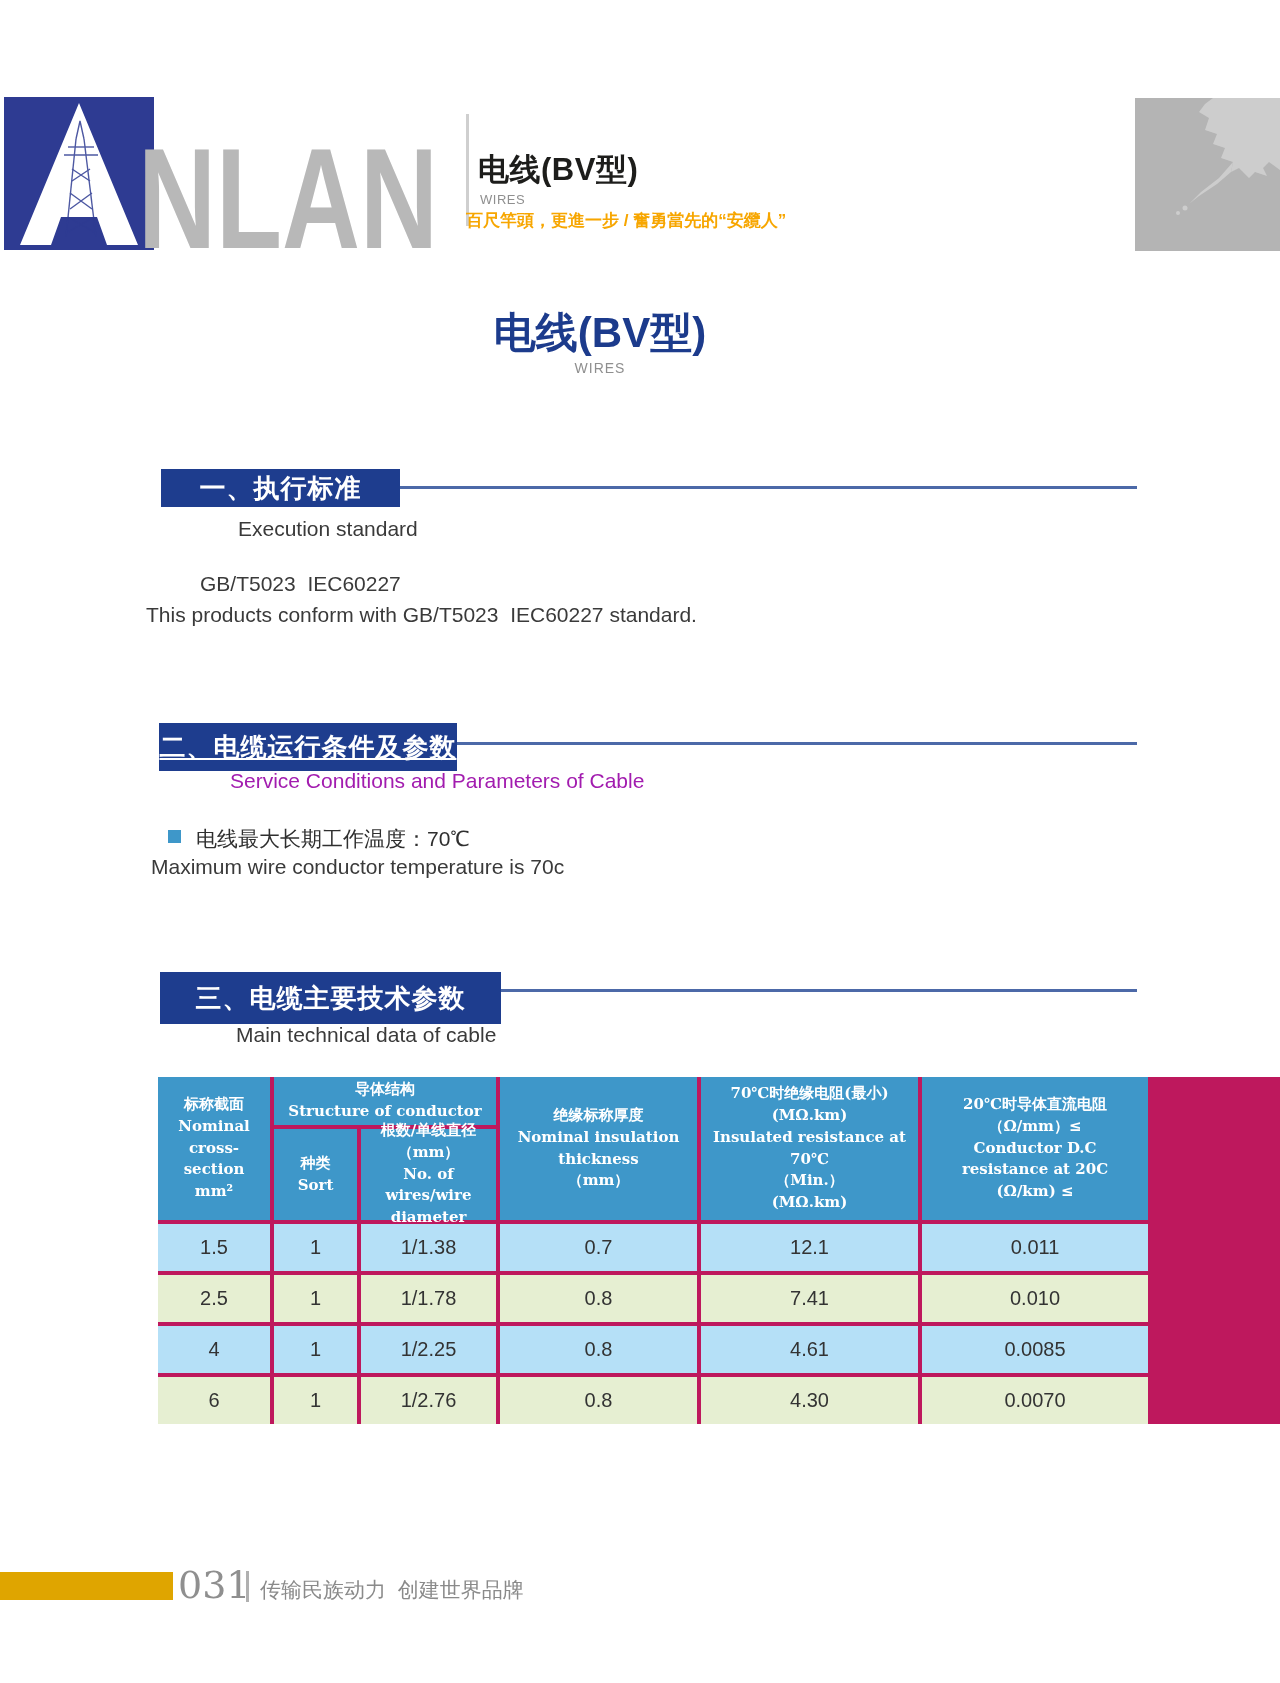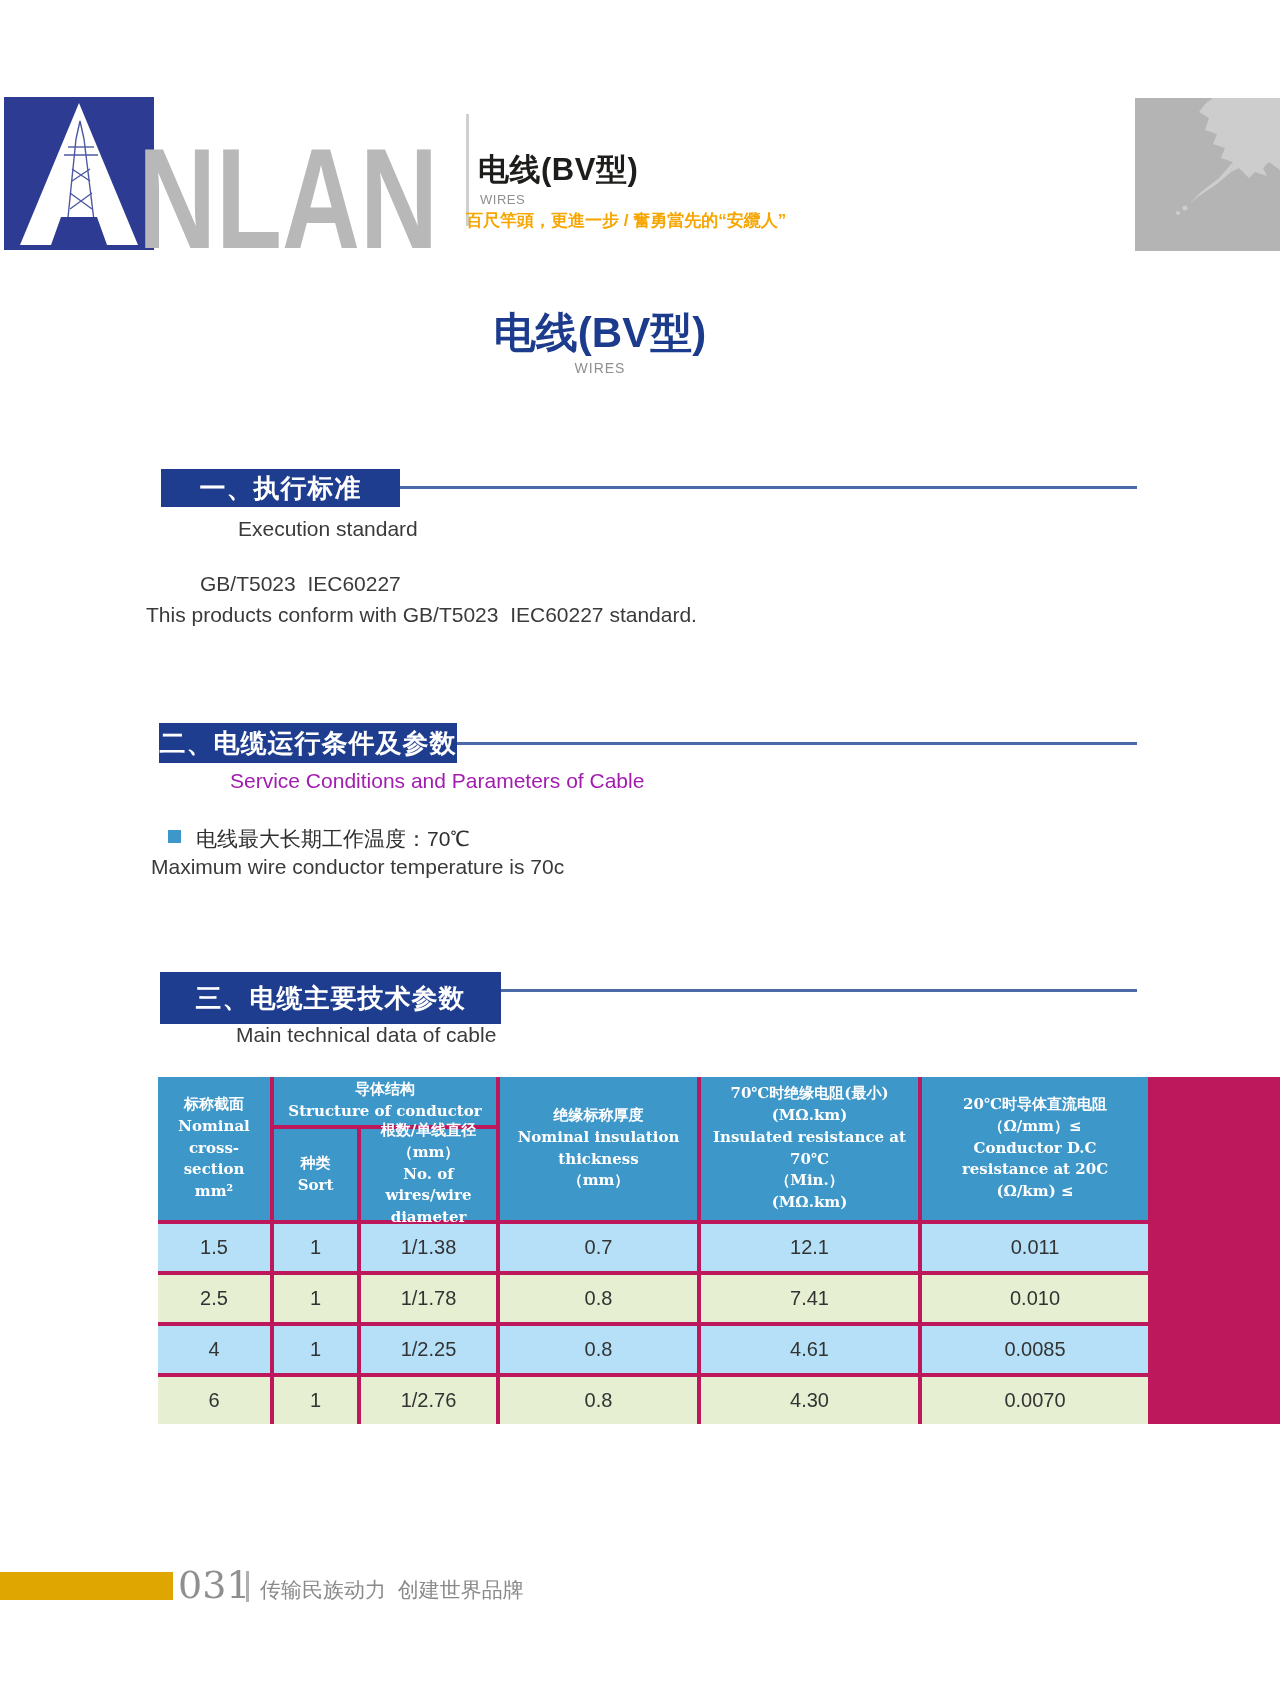--- a/index.html
+++ b/index.html
@@ -23,21 +23,21 @@
   
   .sec-box{background:#1e3d8e;color:#fff;font-size:26px;font-weight:bold;
            display:flex;align-items:center;justify-content:center;letter-spacing:1px;}
   .sec-line{background:#4c69a8;height:3px;}
   .sec1-box{left:161px;top:469px;width:239px;height:38px;}
   .sec1-line{left:400px;top:486px;width:737px;}
   .sec1-cap{left:238px;top:517px;font-size:21px;color:#3a3a3a;}
   .sec1-std{left:200px;top:572px;font-size:21px;color:#3a3a3a;white-space:pre;}
   .sec1-conform{left:146px;top:603px;font-size:21px;color:#3a3a3a;white-space:pre;}
 
-  .sec2-box{left:159px;top:723px;width:298px;height:40px;}
+  .sec2-box{left:159px;top:723px;width:298px;height:48px;text-decoration:underline;}
   .sec2-line{left:457px;top:742px;width:680px;}
   .sec2-cap{left:230px;top:769px;font-size:21px;color:#a21caf;}
   .bullet-sq{left:168px;top:830px;width:13px;height:13px;background:#3e97c9;}
   .bullet-txt{left:196px;top:825px;font-size:21px;color:#2f2f2f;}
   .bullet-en{left:151px;top:855px;font-size:21px;color:#3a3a3a;}
 
   .sec3-box{left:160px;top:972px;width:341px;height:52px;}
   .sec3-line{left:501px;top:989px;width:636px;}
   .sec3-cap{left:236px;top:1023px;font-size:21px;color:#3a3a3a;text-align:right;}
 

